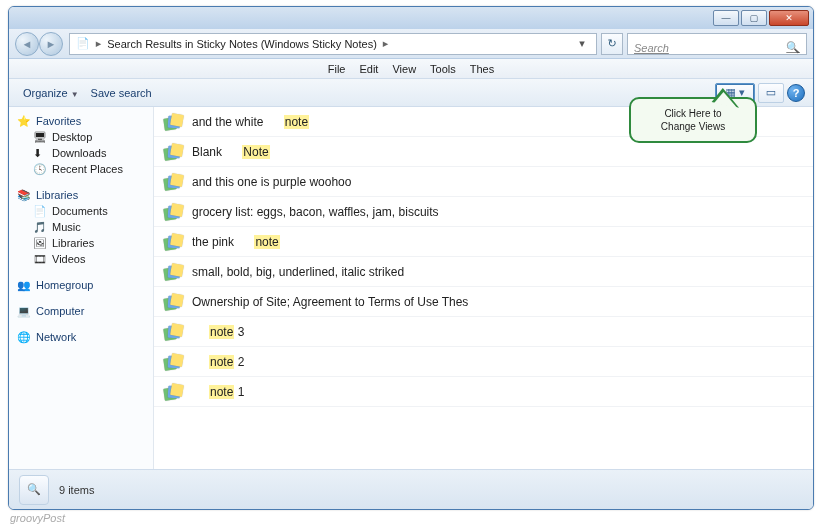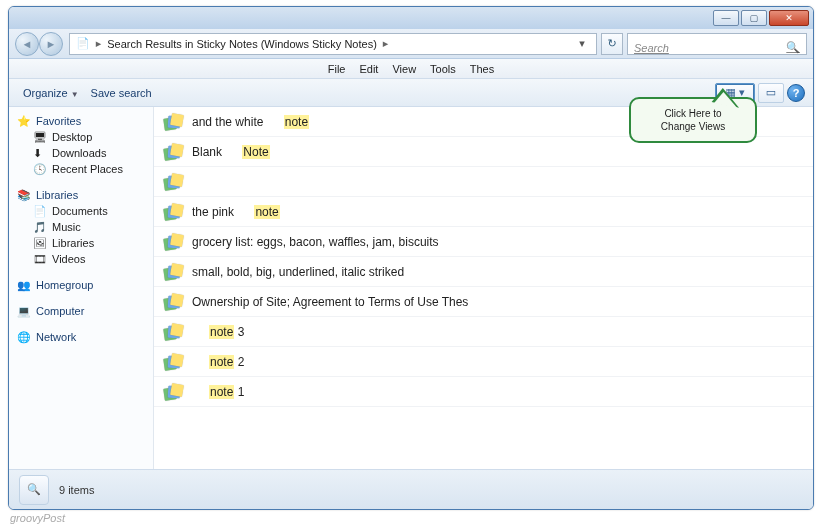--- a/index.html
+++ b/index.html
@@ -192,36 +192,37 @@
             <div class="n n3"></div>
           </div>
           <span>Blank <span class="hl">Note</span></span>
         </div>
         <div class="row">
           <div class="note-ic">
             <div class="n n1"></div>
             <div class="n n2"></div>
             <div class="n n3"></div>
           </div>
+          <span>and this one is purple woohoo</span>
+        </div>
+        <div class="row">
+          <div class="note-ic">
+            <div class="n n1"></div>
+            <div class="n n2"></div>
+            <div class="n n3"></div>
+          </div>
+          <span>grocery list: eggs, bacon, waffles, jam, biscuits</span>
         </div>
         <div class="row">
           <div class="note-ic">
             <div class="n n1"></div>
             <div class="n n2"></div>
             <div class="n n3"></div>
           </div>
           <span>the pink <span class="hl">note</span></span>
-        </div>
-        <div class="row">
-          <div class="note-ic">
-            <div class="n n1"></div>
-            <div class="n n2"></div>
-            <div class="n n3"></div>
-          </div>
-          <span>grocery list: eggs, bacon, waffles, jam, biscuits</span>
         </div>
         <div class="row">
           <div class="note-ic">
             <div class="n n1"></div>
             <div class="n n2"></div>
             <div class="n n3"></div>
           </div>
           <span>small, bold,  big,  underlined, italic striked</span>
         </div>
         <div class="row">

